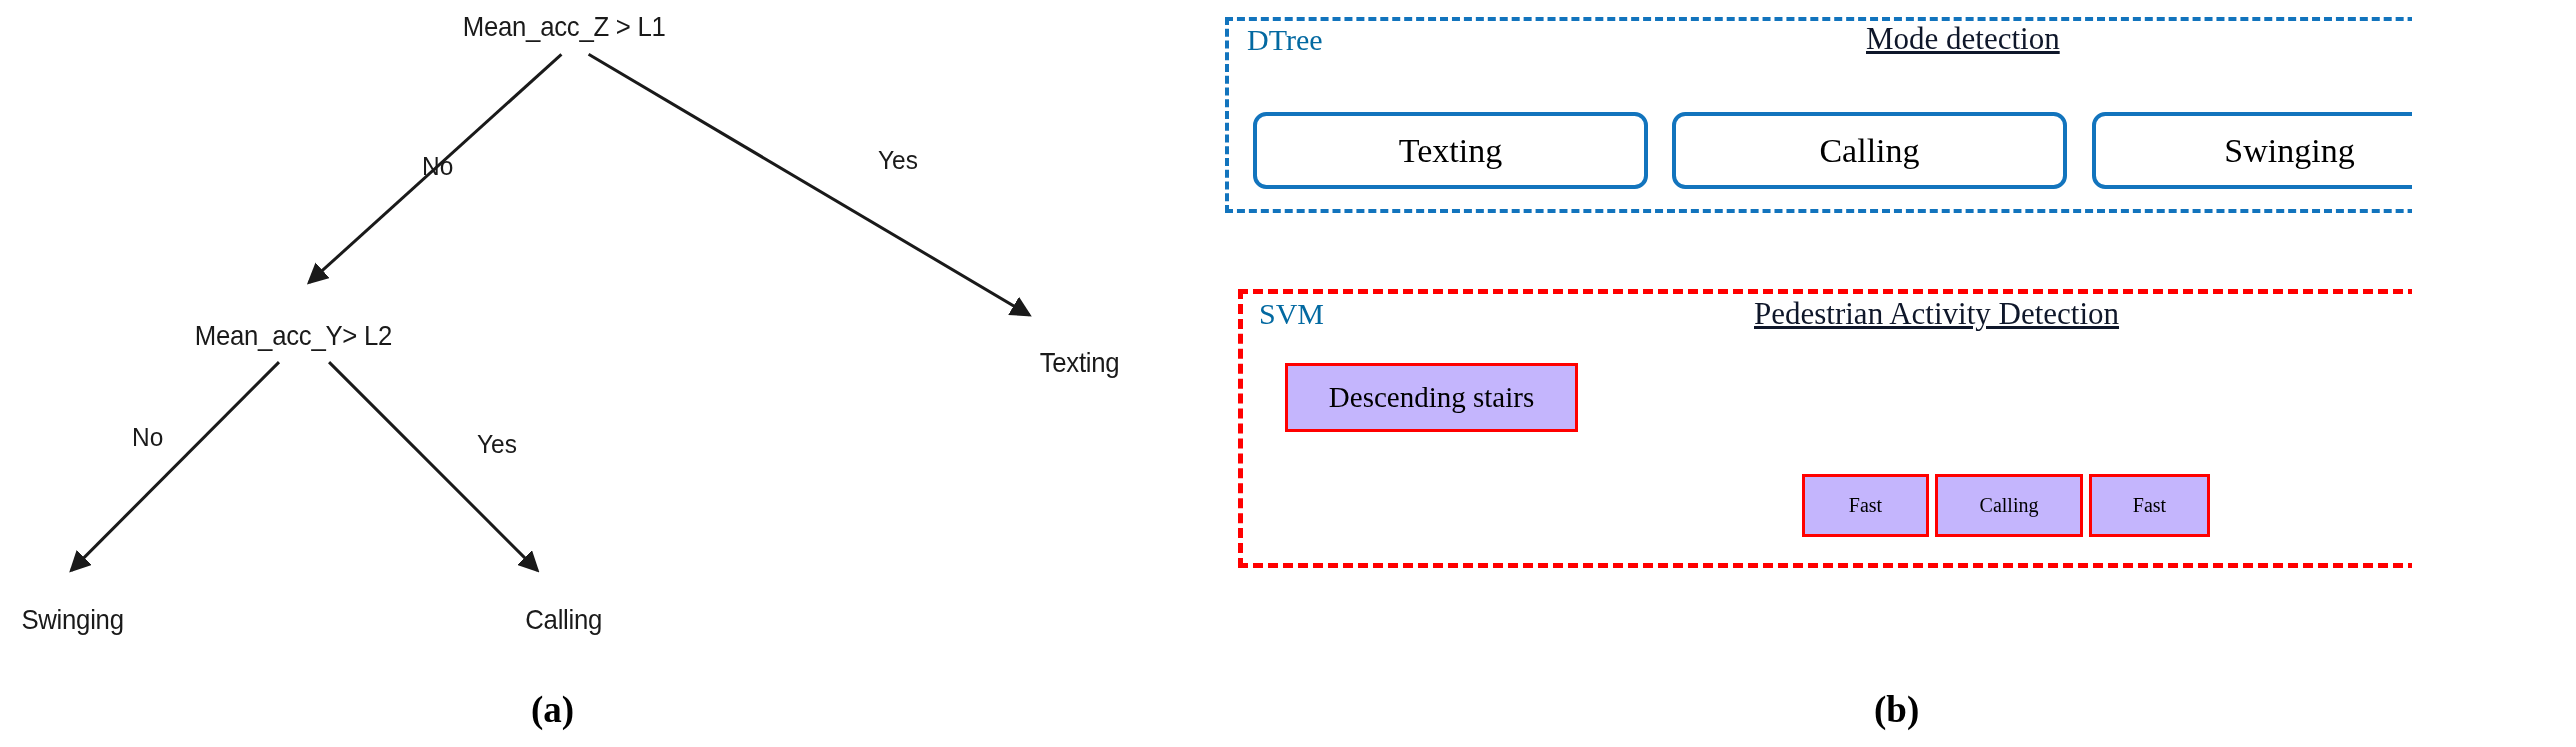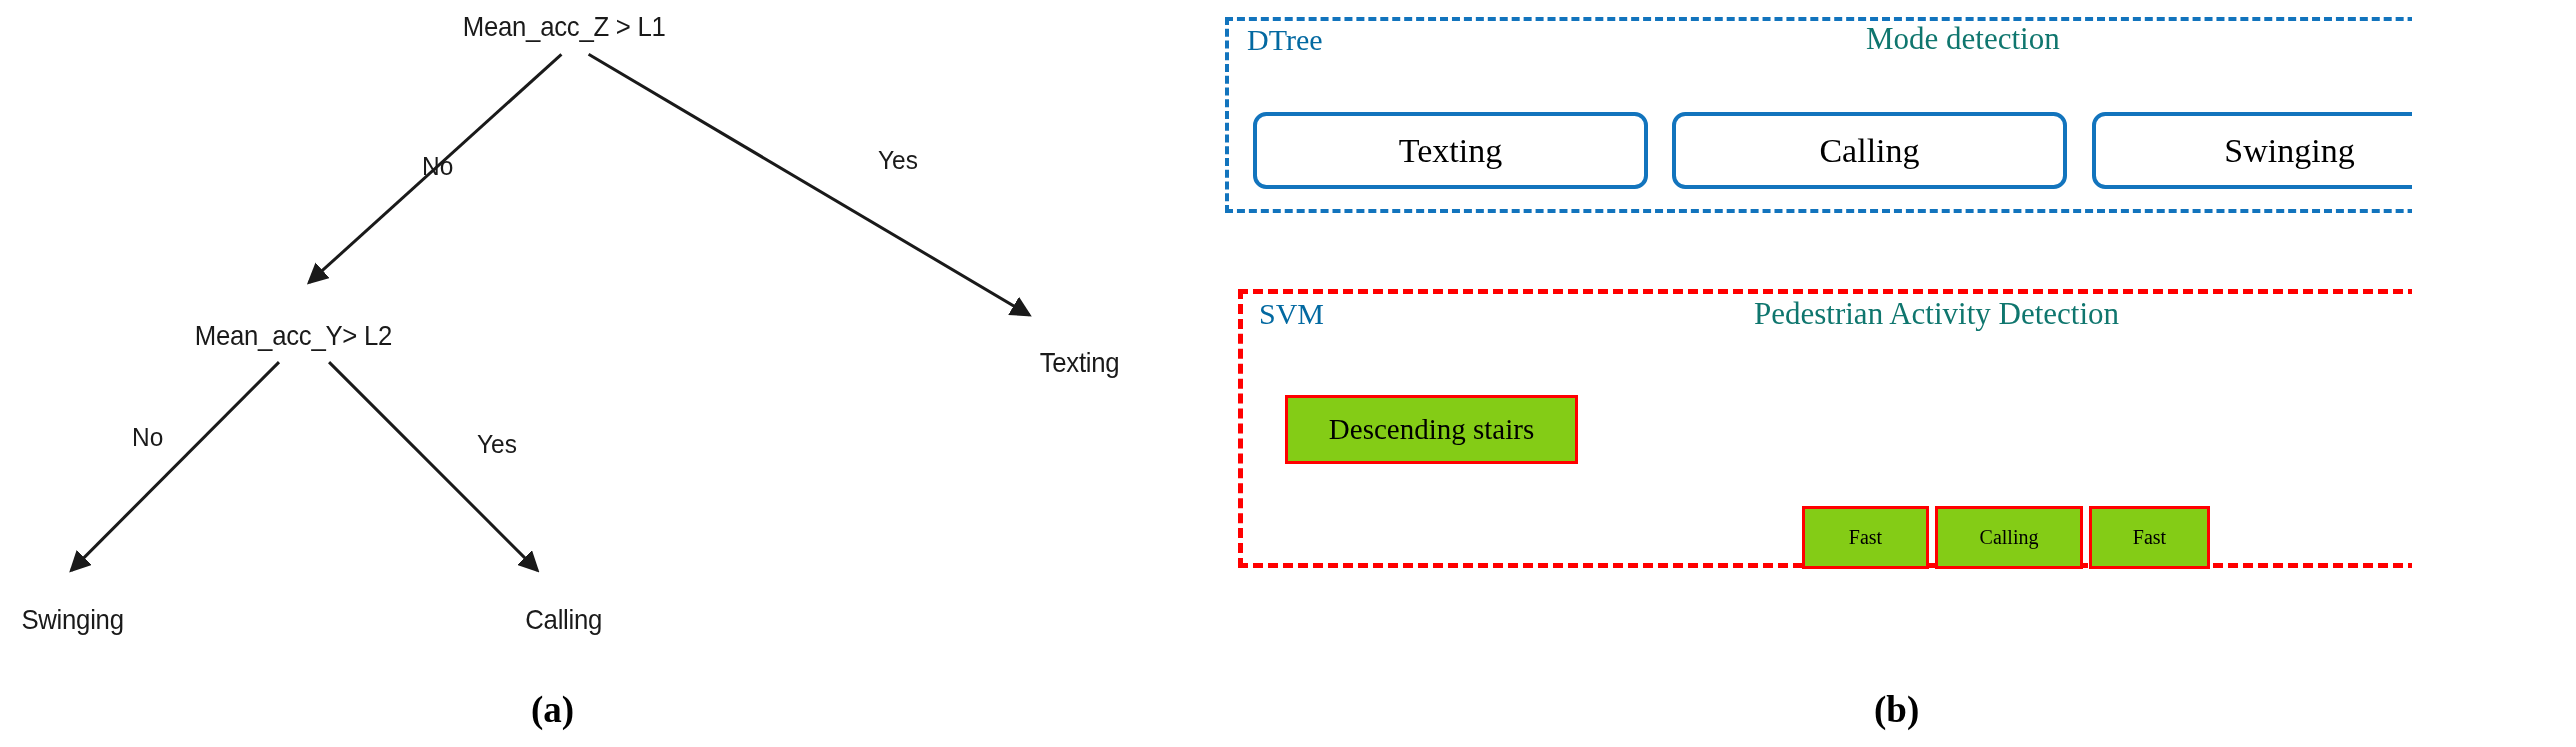--- a/index.html
+++ b/index.html
@@ -87,22 +87,23 @@
     position: absolute;
     font-family: "Liberation Serif", serif;
     font-size: 30px;
     color: #0369a1;
     white-space: nowrap;
   }
   .region-title {
     position: absolute;
     font-family: "Liberation Serif", serif;
     font-size: 31px;
-    color: #0f766e;
-    white-space: nowrap;
+    color: #0f172a;
+    white-space: nowrap;
+    text-decoration: underline;
   }
   #dtree-tag   { left: 100px; top: 23px; }
   #dtree-title { left: 719px; top: 20.5px; }
   #svm-tag     { left: 112px; top: 297px; }
   #svm-title   { left: 607px; top: 296px; }
 
   .mode-box {
     position: absolute;
     box-sizing: border-box;
     border: 4.2px solid #1274bd;
@@ -118,27 +119,26 @@
     height: 77px;
   }
   #mode-texting  { left: 106px;  width: 395px; }
   #mode-calling  { left: 525px;  width: 395px; }
   #mode-swinging { left: 945px; width: 395px; }
 
   .activity-box {
     position: absolute;
     box-sizing: border-box;
     border: 3.6px solid #ff0000;
-    background: #84cc16;
+    background: #c4b5fd;
     display: flex;
     align-items: center;
     justify-content: center;
     font-family: "Liberation Serif", serif;
     color: #000000;
-    margin-top: 32px;
   }
   .activity-box.major {
     top: 363px;
     height: 69px;
     font-size: 29px;
   }
   #act-descending { left: 138px; width: 293px; }
   #act-ascending  { left: 438px; width: 299px; }
   #act-walking    { left: 779px; width: 235px; }
 

